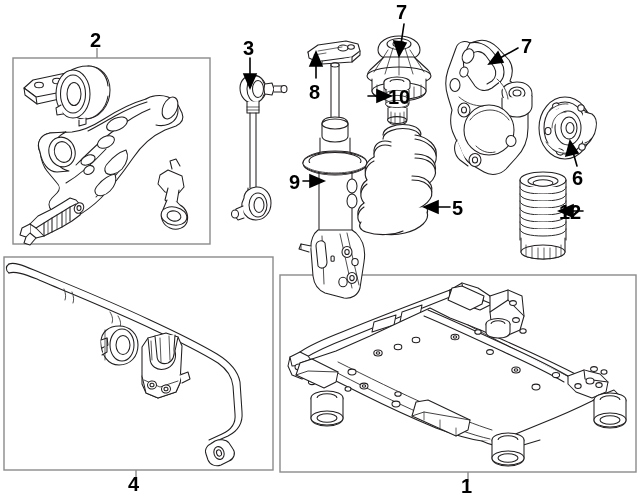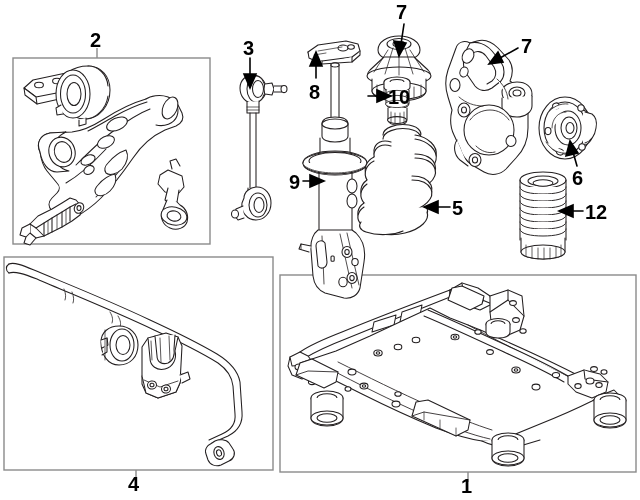--- a/index.html
+++ b/index.html
@@ -680,17 +680,17 @@
 
   <div class="callout-num" style="left:90px;  top:30px;  font-size:20px;">2</div>
   <div class="callout-num" style="left:243px; top:38px;  font-size:20px;">3</div>
   <div class="callout-num" style="left:396px; top:2px;   font-size:20px;">7</div>
   <div class="callout-num" style="left:521px; top:36px;  font-size:20px;">7</div>
   <div class="callout-num" style="left:309px; top:82px;  font-size:20px;">8</div>
   <div class="callout-num" style="left:345px; top:87px;  font-size:20px;margin-left:43px;">10</div>
   <div class="callout-num" style="left:572px; top:168px; font-size:20px;">6</div>
   <div class="callout-num" style="left:289px; top:172px; font-size:20px;">9</div>
   <div class="callout-num" style="left:452px; top:198px; font-size:20px;">5</div>
-  <div class="callout-num" style="left:585px; top:202px; font-size:20px;">12</div>
+  <div class="callout-num" style="left:559px; top:202px; font-size:20px;">12</div>
   <div class="callout-num" style="left:128px; top:474px; font-size:20px;">4</div>
   <div class="callout-num" style="left:461px; top:476px; font-size:20px;">1</div>
 
 </div>
 
 </body></html>

